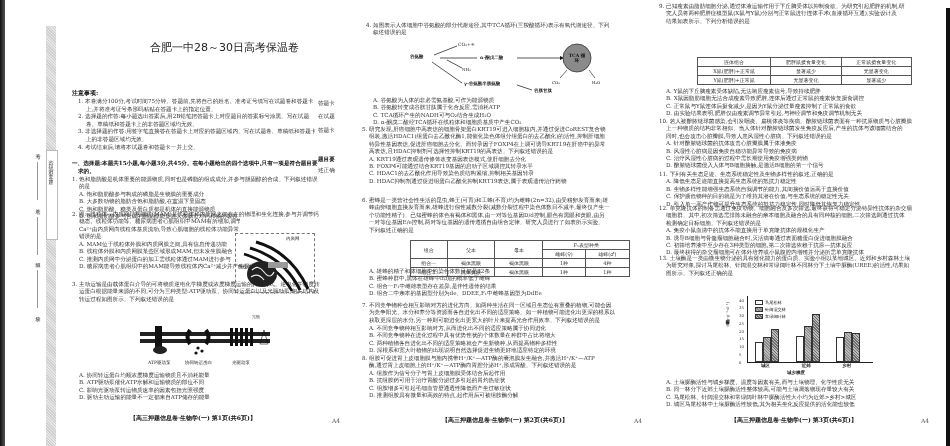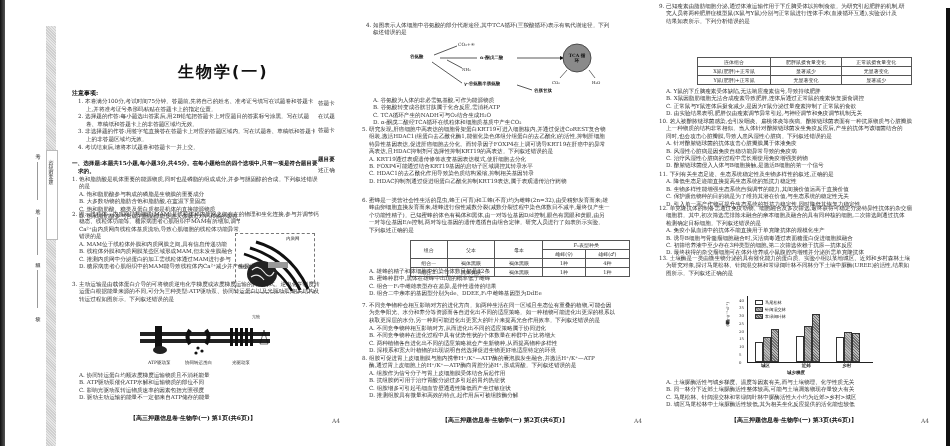--- a/index.html
+++ b/index.html
@@ -32,21 +32,21 @@
   <div class="vtext" style="left:30px;top:150px;">考号</div>
   <div class="abs" style="left:32px;top:162px;width:0.5px;height:38px;background:#999;"></div>
   <div class="vtext" style="left:30px;top:205px;">姓名</div>
   <div class="abs" style="left:32px;top:217px;width:0.5px;height:38px;background:#999;"></div>
   <div class="vtext" style="left:30px;top:258px;">班级</div>
   <div class="abs" style="left:32px;top:270px;width:0.5px;height:38px;background:#999;"></div>
   <div class="vtext" style="left:30px;top:312px;">学校</div>
 </div>
 
 <div class="page" style="left:60px;width:255px;">
-  <div class="abs title2" style="left:118px;top:62px;">生物学(一)</div>
+  <div class="abs title1" style="left:90px;top:40px;">合肥一中28～30日高考保温卷</div>
   <div class="ln b" style="left:12px;top:89px;font-size:6px;">注意事项:</div>
   <div id="p1notices">
       <div class="ln" style="left: 18px; top: 98px; width: 237px;">1. 本卷满分100分,考试时间75分钟。答题前,先将自己的姓名、准考证号填写在试题卷和答题卡</div>
       <div class="ln" style="left: 26px; top: 105.6px; width: 229px;">上,并将准考证号条形码粘贴在答题卡上的指定位置。</div>
       <div class="ln" style="left: 18px; top: 113.2px; width: 237px;">2. 选择题的作答:每小题选出答案后,用2B铅笔把答题卡上对应题目的答案标号涂黑。写在试题</div>
       <div class="ln" style="left: 26px; top: 120.8px; width: 229px;">卷、草稿纸和答题卡上的非答题区域均无效。</div>
       <div class="ln" style="left: 18px; top: 128.4px; width: 237px;">3. 非选择题的作答:用签字笔直接答在答题卡上对应的答题区域内。写在试题卷、草稿纸和答题卡</div>
       <div class="ln" style="left: 26px; top: 136px; width: 229px;">上的非答题区域均无效。</div>
       <div class="ln" style="left: 18px; top: 143.6px; width: 237px;">4. 考试结束后,请将本试题卷和答题卡一并上交。</div>
     </div>

